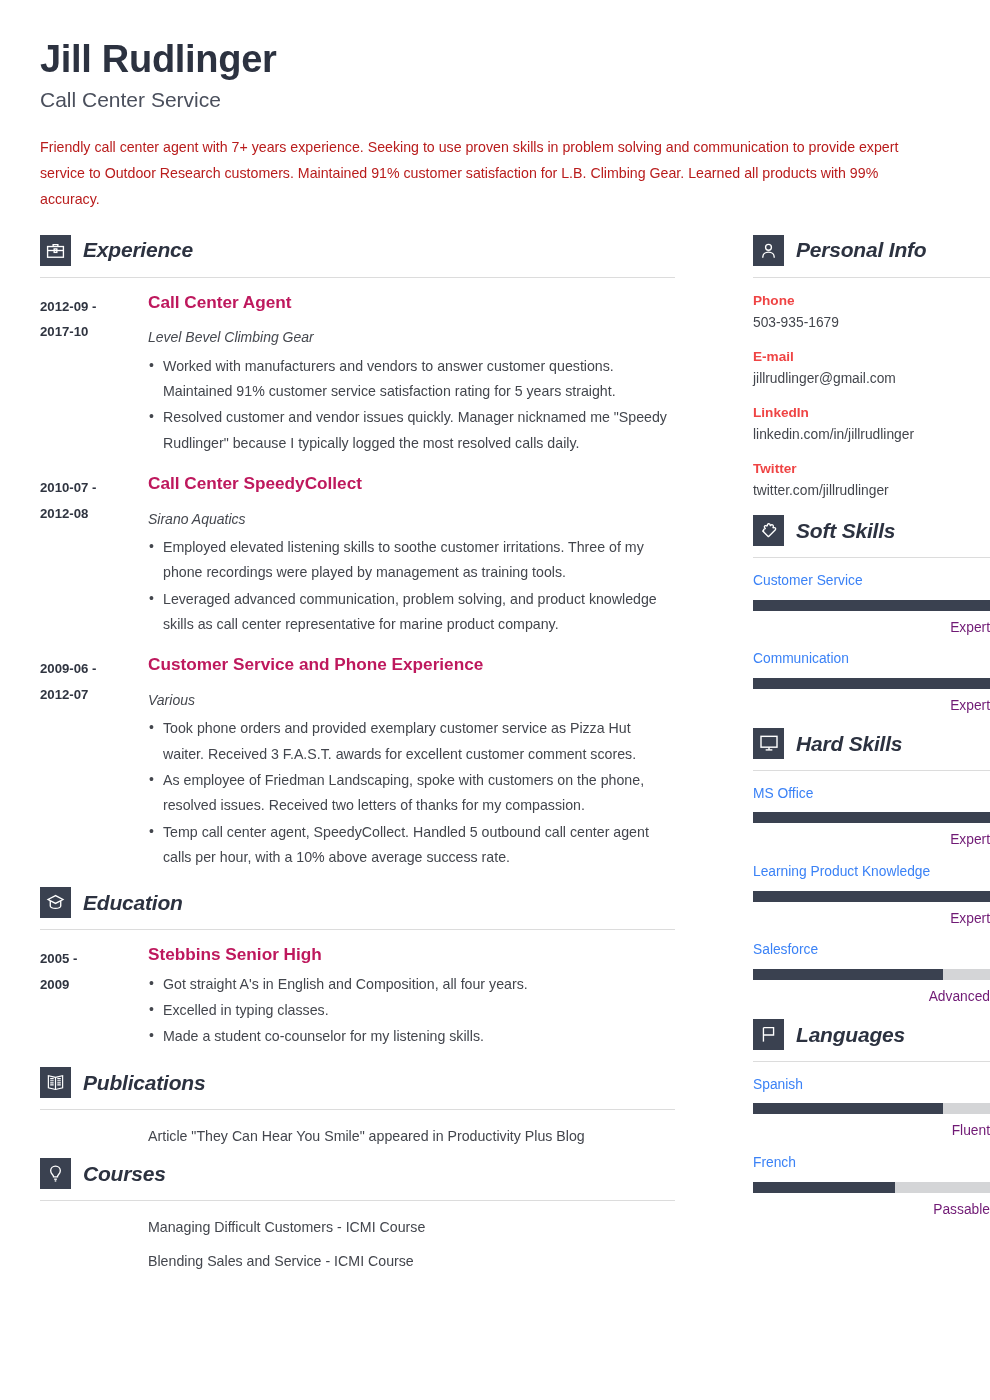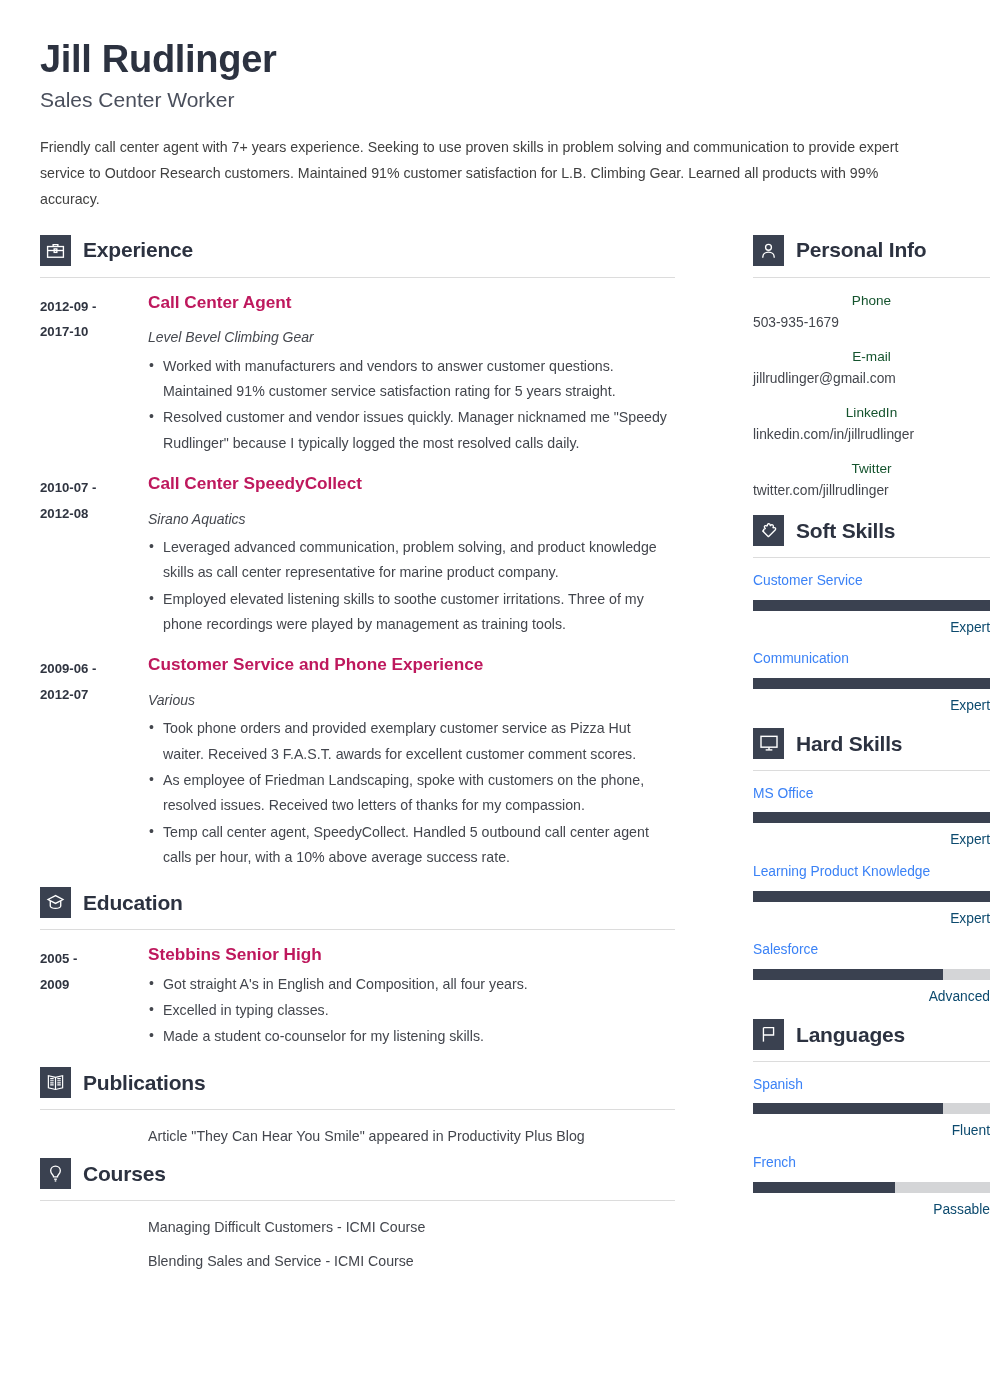--- a/index.html
+++ b/index.html
@@ -35,41 +35,42 @@
   .job-title {
     font-size: 21px;
     font-weight: normal;
     color: #4a4f5c;
     margin: 0 0 22px 0;
     line-height: 1.2;
   }
   .summary {
     font-size: 14.2px;
     line-height: 1.85;
-    color: #404040;
+    color: #b91c1c;
     margin: 0;
     max-width: 912px;
   }
 
   
   .columns {
     display: flex;
     margin-top: 22px;
     align-items: flex-start;
   }
   .col-main { width: 635px; flex: 0 0 635px; }
   .col-side { width: 237px; flex: 0 0 237px; margin-left: 78px; }
 
   
   .section { margin-bottom: 4px; }
   .sec-head {
     display: flex;
     align-items: center;
     gap: 12px;
     margin-bottom: 0;
+    font-style: italic;
   }
   .sec-icon {
     width: 31px; height: 31px;
     background: #3a4150;
     flex: 0 0 31px;
     display: flex;
     align-items: center;
     justify-content: center;
   }
   .sec-icon svg { display: block; }
@@ -154,25 +155,24 @@
   .side-section { margin-bottom: 4px; }
   .side-rule {
     height: 1px;
     background: #dcdcdc;
     margin-top: 11px;
     margin-bottom: 13px;
   }
   .info-item { margin-bottom: 13px; }
   .info-label {
     font-size: 13.6px;
-    font-weight: normal;
-    color: #14532d;
+    font-weight: bold;
+    color: #ef4444;
     line-height: 1.5;
     margin-bottom: 2px;
-    text-align: center;
   }
   .info-value {
     font-size: 13.8px;
     color: #43464d;
     line-height: 1.5;
     word-break: break-word;
   }
 
   .skill { margin-bottom: 11px; }
   .skill-name {
@@ -187,34 +187,34 @@
     width: 100%;
     position: relative;
     overflow: hidden;
   }
   .skill-fill {
     height: 100%;
     background: #3a4150;
   }
   .skill-level {
     font-size: 13.8px;
-    color: #0c4a6e;
+    color: #701a75;
     text-align: right;
     line-height: 1.5;
     margin-top: 7px;
   }
 </style>
 </head>
 <body>
 
 <div class="page">
 
   <div class="header">
     <h1 class="name">Jill Rudlinger</h1>
-    <h2 class="job-title">Sales Center Worker</h2>
+    <h2 class="job-title">Call Center Service</h2>
     <p class="summary">Friendly call center agent with 7+ years experience. Seeking to use proven skills in problem solving and communication to provide expert service to Outdoor Research customers. Maintained 91% customer satisfaction for L.B. Climbing Gear. Learned all products with 99% accuracy.</p>
   </div>
 
   <div class="columns">
 
     <div class="col-main">
 
       <div class="section">
         <div class="sec-head">
           <span class="sec-icon">
@@ -246,22 +246,22 @@
 
         <div class="entry">
           <div class="entry-dates">
             <div>2010-07 -</div>
             <div>2012-08</div>
           </div>
           <div class="entry-body">
             <div class="entry-title">Call Center SpeedyCollect</div>
             <div class="entry-org">Sirano Aquatics</div>
             <ul class="bullets">
+              <li>Employed elevated listening skills to soothe customer irritations. Three of my phone recordings were played by management as training tools.</li>
               <li>Leveraged advanced communication, problem solving, and product knowledge skills as call center representative for marine product company.</li>
-              <li>Employed elevated listening skills to soothe customer irritations. Three of my phone recordings were played by management as training tools.</li>
             </ul>
           </div>
         </div>
 
         <div class="entry">
           <div class="entry-dates">
             <div>2009-06 -</div>
             <div>2012-07</div>
           </div>
           <div class="entry-body">

